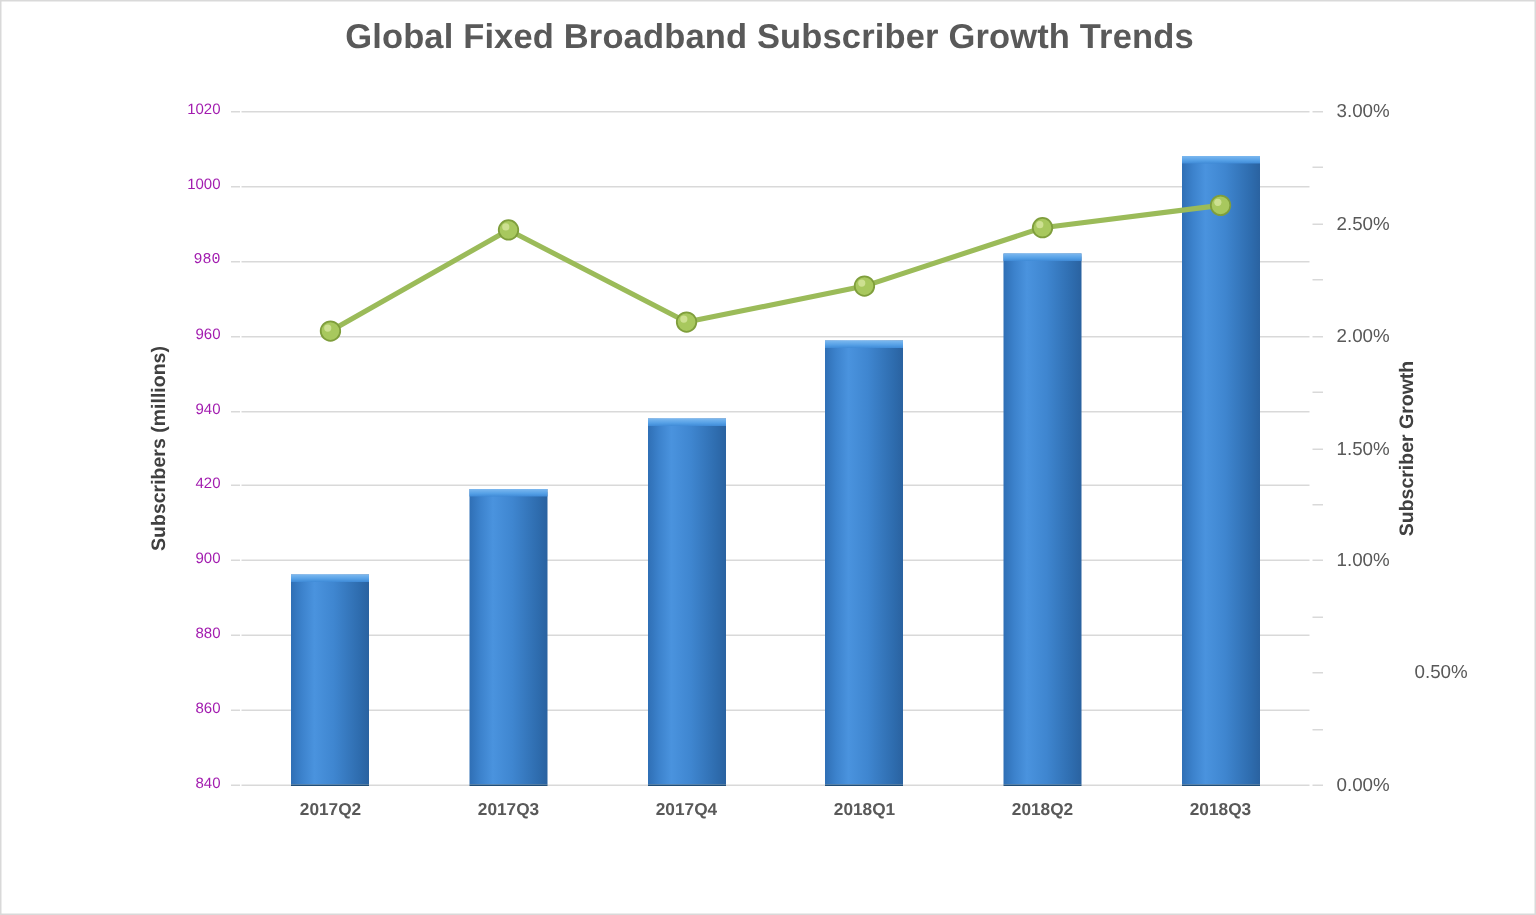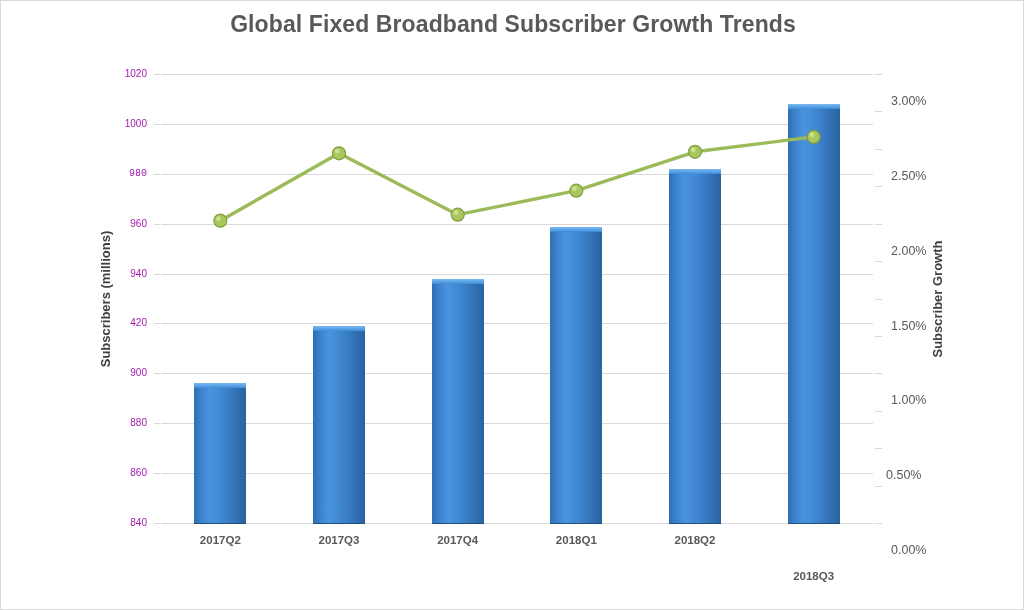--- a/index.html
+++ b/index.html
@@ -41,21 +41,20 @@
     position:absolute;
     width:60px;text-align:right;
     font-size:10px;color:#a21caf;
     line-height:12px;
   }
   .ytick-right{
     position:absolute;
     width:70px;text-align:left;
     font-size:12.5px;color:#595959;
     line-height:12px;
-    margin-top:27px;
   }
   .tickmark-left{
     position:absolute;width:6px;height:1px;background:#d9d9d9;
   }
   .tickmark-right{
     position:absolute;width:7px;height:1px;background:#d9d9d9;
   }
   .xtick{
     position:absolute;
     text-align:center;
@@ -166,21 +165,21 @@
       <div class="ytick-left" style="left: 86px; top: 166.778px; font-family: Liberation Mono, monospace;">980</div>
       <div class="tickmark-left" style="left: 153px; top: 173px;"></div>
       <div class="ytick-left" style="left: 86px; top: 116.889px;">1000</div>
       <div class="tickmark-left" style="left: 153px; top: 123px;"></div>
       <div class="ytick-left" style="left: 86px; top: 67px;">1020</div>
       <div class="tickmark-left" style="left: 153px; top: 73px;"></div>
     </div>
 
   <div id="right-ticks">
       <div class="ytick-right" style="left: 890px; top: 516px;">0.00%</div>
-      <div class="ytick-right" style="left: 885px; top: 441.167px;">0.50%</div>
+      <div class="ytick-right" style="left: 942px; top: 441.167px;">0.50%</div>
       <div class="ytick-right" style="left: 890px; top: 366.333px;">1.00%</div>
       <div class="ytick-right" style="left: 890px; top: 291.5px;">1.50%</div>
       <div class="ytick-right" style="left: 890px; top: 216.667px;">2.00%</div>
       <div class="ytick-right" style="left: 890px; top: 141.833px;">2.50%</div>
       <div class="ytick-right" style="left: 890px; top: 67px;">3.00%</div>
       <div class="tickmark-right" style="left: 874px; top: 522px;"></div>
       <div class="tickmark-right" style="left: 874px; top: 485px;"></div>
       <div class="tickmark-right" style="left: 874px; top: 447px;"></div>
       <div class="tickmark-right" style="left: 874px; top: 410px;"></div>
       <div class="tickmark-right" style="left: 874px; top: 372px;"></div>
@@ -193,21 +192,21 @@
       <div class="tickmark-right" style="left: 874px; top: 110px;"></div>
       <div class="tickmark-right" style="left: 874px; top: 73px;"></div>
     </div>
 
   <div id="x-ticks">
       <div class="xtick" style="left: 159.333px; width: 120px;">2017Q2</div>
       <div class="xtick" style="left: 278px; width: 120px;">2017Q3</div>
       <div class="xtick" style="left: 396.667px; width: 120px;">2017Q4</div>
       <div class="xtick" style="left: 515.333px; width: 120px;">2018Q1</div>
       <div class="xtick" style="left: 634px; width: 120px;">2018Q2</div>
-      <div class="xtick" style="left: 752.667px; width: 120px; margin-top: 36px;">2018Q3</div>
+      <div class="xtick" style="left: 752.667px; width: 120px;">2018Q3</div>
     </div>
 
   <div id="plot-area">
     <div id="gridlines">
         <div class="gridline baseline" style="top: 449px;"></div>
         <div class="gridline" style="top: 399px;"></div>
         <div class="gridline" style="top: 349px;"></div>
         <div class="gridline" style="top: 299px;"></div>
         <div class="gridline" style="top: 249px;"></div>
         <div class="gridline" style="top: 200px;"></div>

